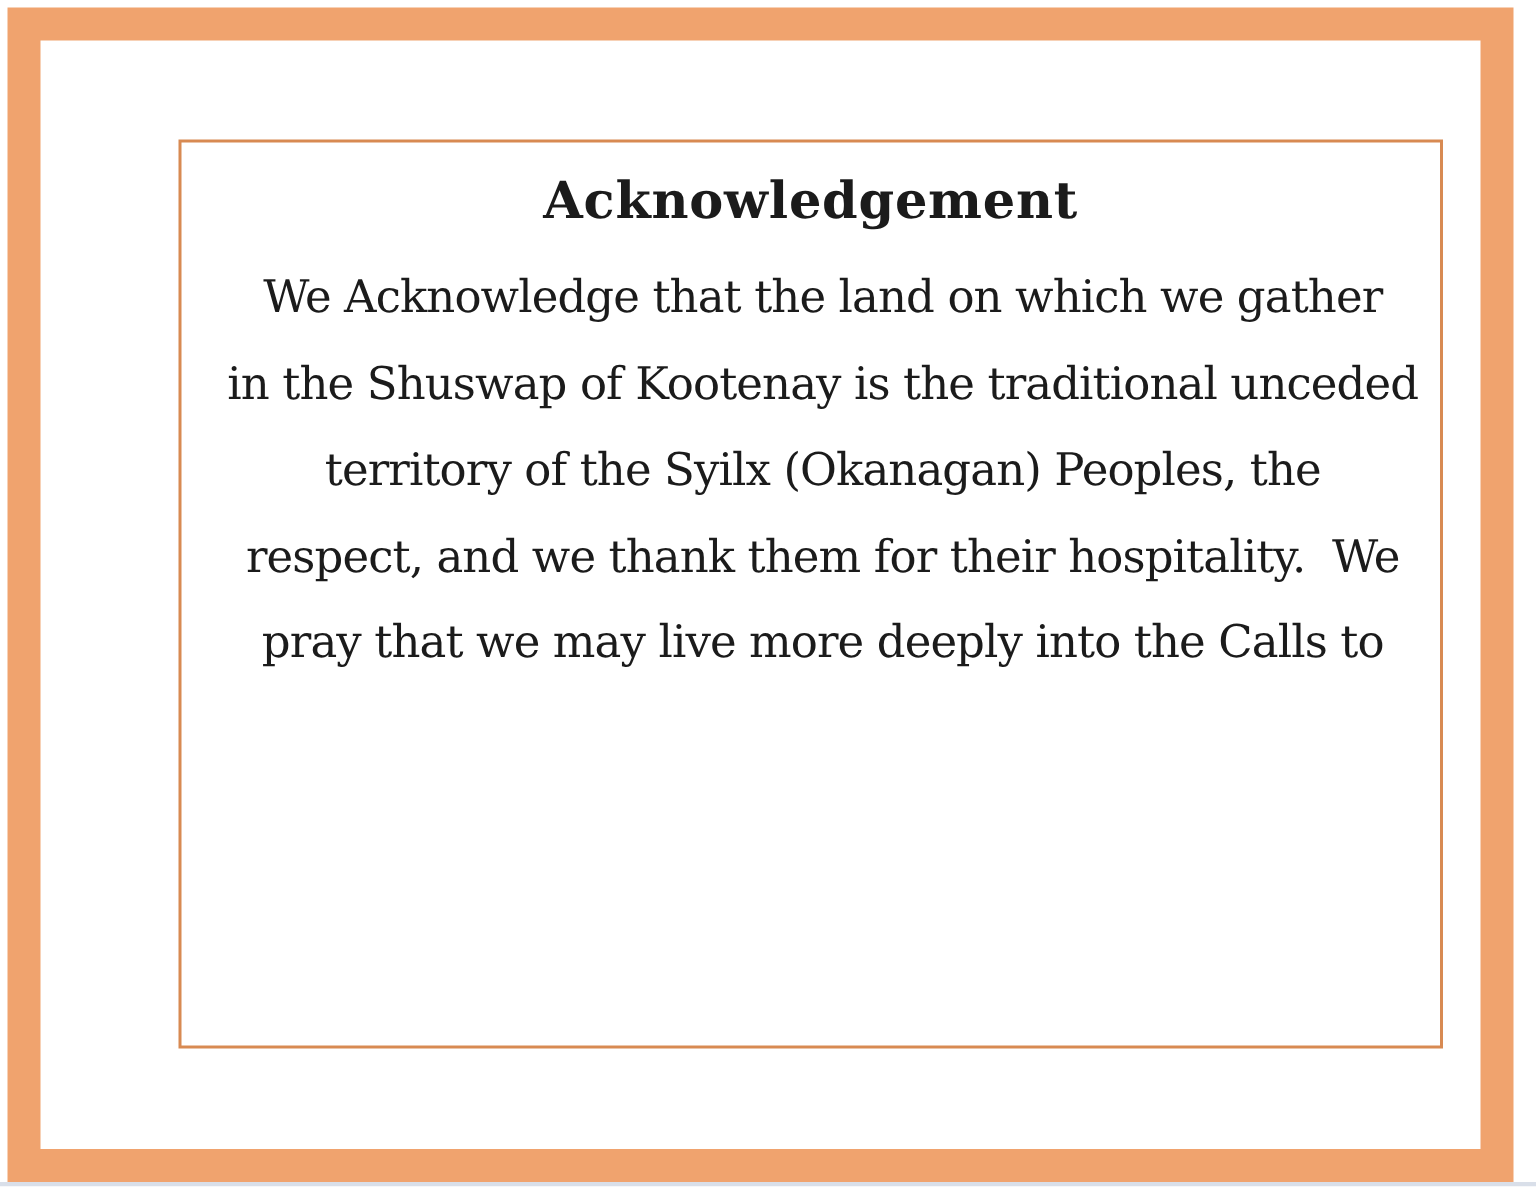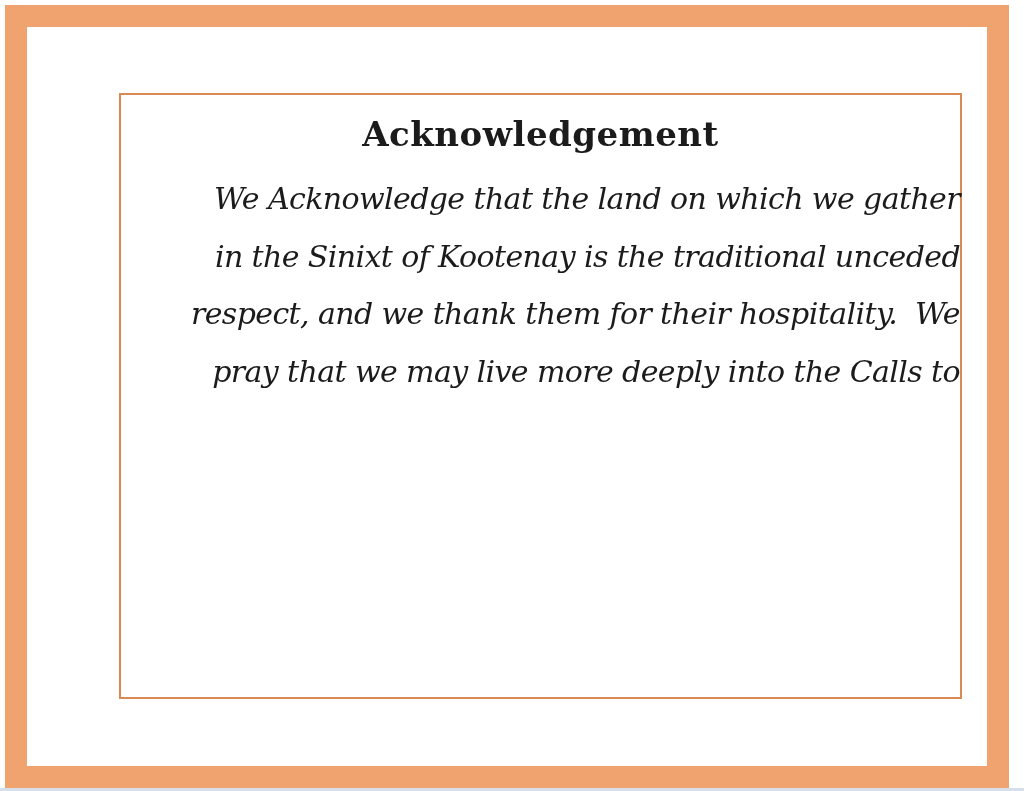--- a/index.html
+++ b/index.html
@@ -44,46 +44,46 @@
     font-size: 34px;
     line-height: 48px;
     letter-spacing: 0.5px;
     color: var(--text-color, #1B1B1B);
   }
   .body-text {
     margin-top: 12px;
   }
   .line {
     font-family: "DejaVu Serif", serif;
-    font-style: italic;
     font-size: 30px;
     line-height: 57.5px;
     letter-spacing: -0.6px;
     color: var(--text-color, #1B1B1B);
     white-space: pre-wrap;
-    text-align: right;
+    text-align: center;
     padding-left: 16px;
   }
   .bottom-strip {
     position: absolute;
     left: 0;
     bottom: 0;
     width: 1024px;
     height: 3px;
     background: var(--bottom-edge, #D9DFE9);
   }
 </style>
 </head>
 <body>
 
 <div class="frame">
   <div class="card">
     <h1 class="title">Acknowledgement</h1>
     <div class="body-text">
       <div class="line">We Acknowledge that the land on which we gather</div>
-      <div class="line">in the Sinixt of Kootenay is the traditional unceded</div>
+      <div class="line">in the Shuswap of Kootenay is the traditional unceded</div>
+      <div class="line">territory of the Syilx (Okanagan) Peoples, the</div>
       <div class="line">respect, and we thank them for their hospitality.  We</div>
       <div class="line">pray that we may live more deeply into the Calls to</div>
 
     </div>
   </div>
 </div>
 <div class="bottom-strip"></div>
 
 </body></html>

